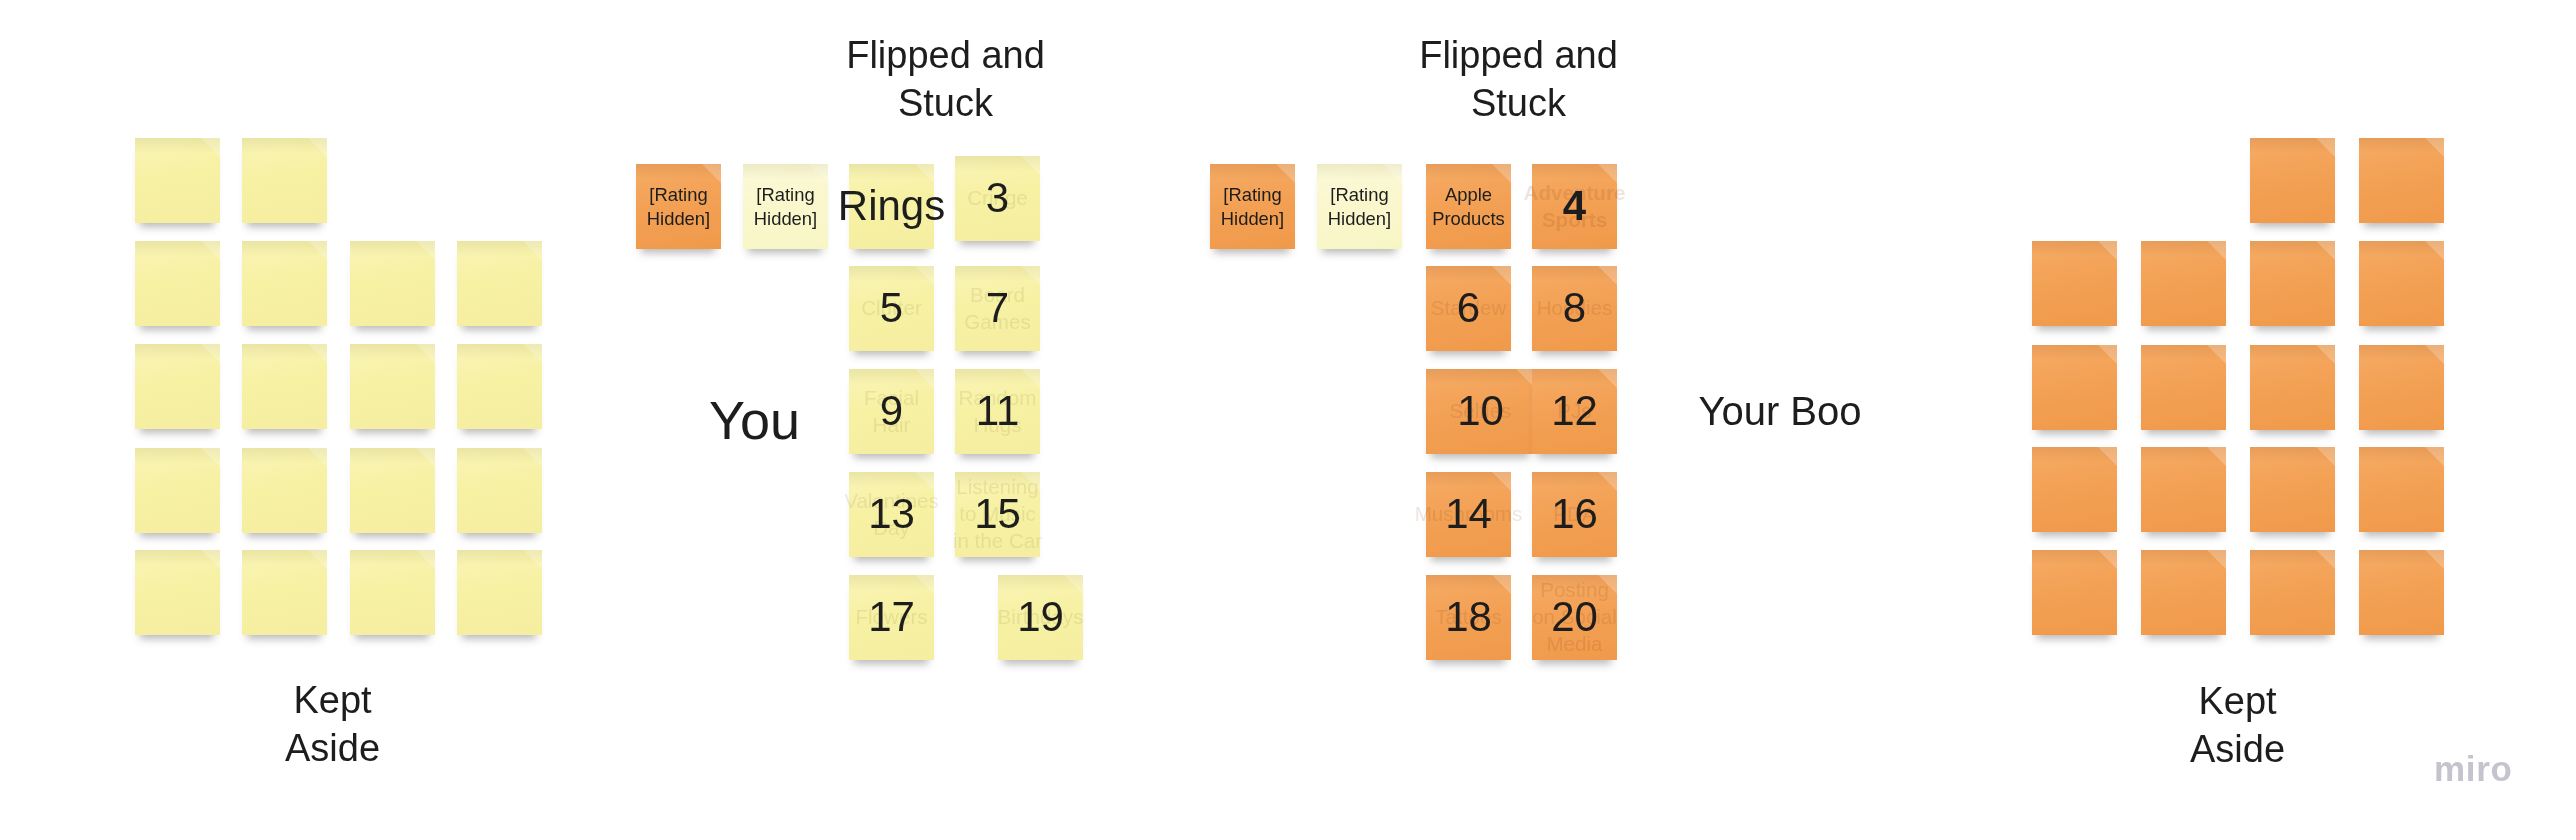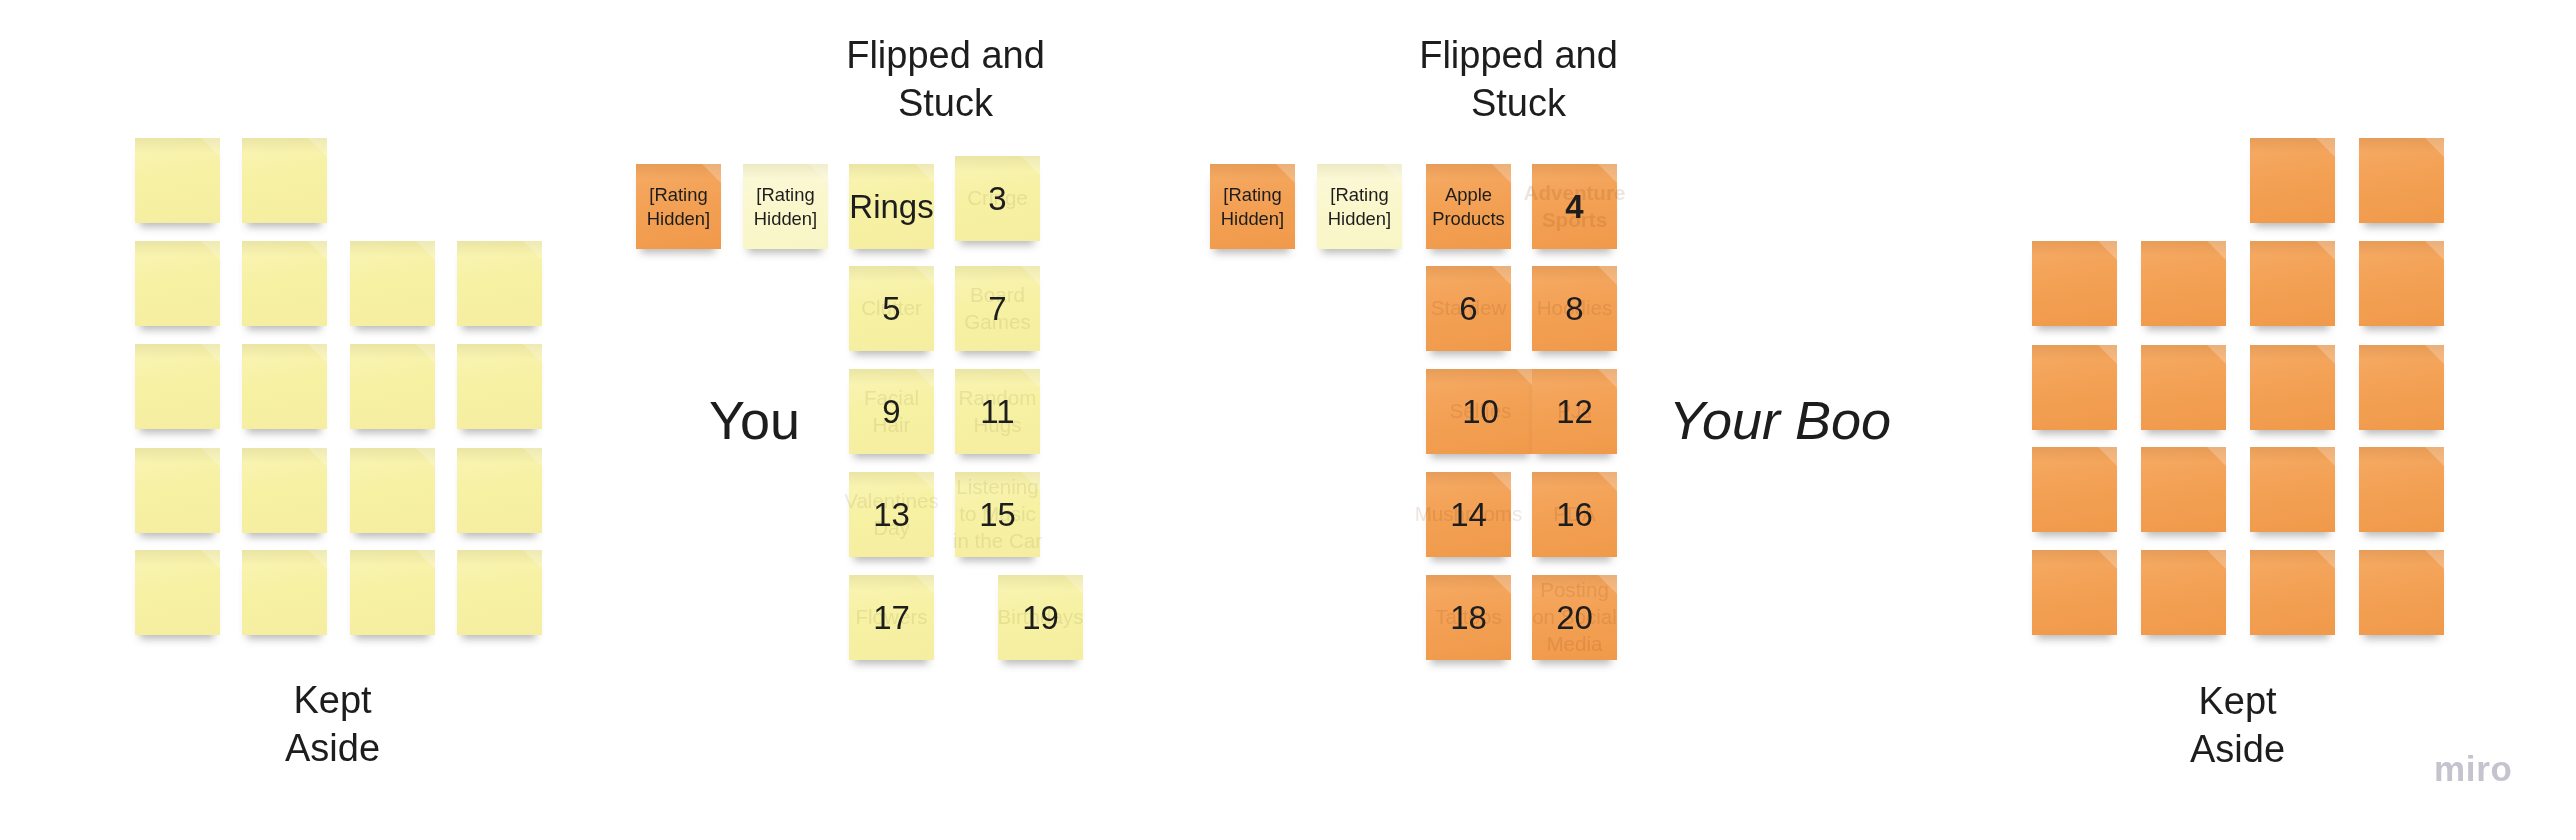--- a/index.html
+++ b/index.html
@@ -29,21 +29,21 @@
   .c-yellow{background:linear-gradient(170deg,#f9f4b6 0%,#f7f1a4 45%,#f5eea0 100%);}
   .c-cream {background:linear-gradient(170deg,#fbf9d9 0%,#faf7cd 50%,#f8f5c5 100%);}
   .c-orange{background:linear-gradient(170deg,#f6ac66 0%,#f3a155 45%,#f0994a 100%);}
   .c-orange::before{background:linear-gradient(180deg, rgba(120,50,0,0.12), rgba(120,50,0,0));}
   .txt{
     position:absolute;inset:0;padding:2.9px;
     display:flex;align-items:center;justify-content:center;
     text-align:center;white-space:pre-line;
     color:#1d1d1d;z-index:2;
   }
-  .txt.big{font-size:33px;line-height:1.15;}
+  .txt.big{font-size:42px;line-height:1.15;}
   .txt.small{font-size:18.4px;line-height:1.3;}
   .ghost{
     position:absolute;inset:0;
     display:flex;align-items:center;justify-content:center;
     text-align:center;white-space:pre;
     font-size:20.6px;line-height:1.3;
     color:rgba(90,75,0,0.10);
     z-index:1;pointer-events:none;
   }
   .c-orange .ghost{color:rgba(120,55,0,0.13);}
@@ -198,21 +198,21 @@
       <div class="note c-orange" style="left: 2141px; top: 550px;"></div>
       <div class="note c-orange" style="left: 2250px; top: 550px;"></div>
       <div class="note c-orange" style="left: 2359px; top: 550px;"></div>
     </div>
   <div id="labels-layer">
       <div class="label" style="left: 813px; top: 32px; width: 265px; font-size: 38px;">Flipped and
 Stuck</div>
       <div class="label" style="left: 1386px; top: 32px; width: 265px; font-size: 38px;">Flipped and
 Stuck</div>
       <div class="label" style="left: 666px; top: 386px; width: 177px; font-size: 54px;">You</div>
-      <div class="label" style="left: 1640px; top: 386px; width: 280px; font-size: 54px; font-style: italic;">Your Boo</div>
+      <div class="label" style="left: 1640px; top: 386px; width: 280px; font-size: 40px;">Your Boo</div>
       <div class="label" style="left: 244px; top: 677px; width: 177px; font-size: 38px;">Kept
 Aside</div>
       <div class="label" style="left: 2149px; top: 678px; width: 177px; font-size: 38px;">Kept
 Aside</div>
     </div>
   <div class="watermark">miro</div>
 </div>
 
 
 </body></html>

